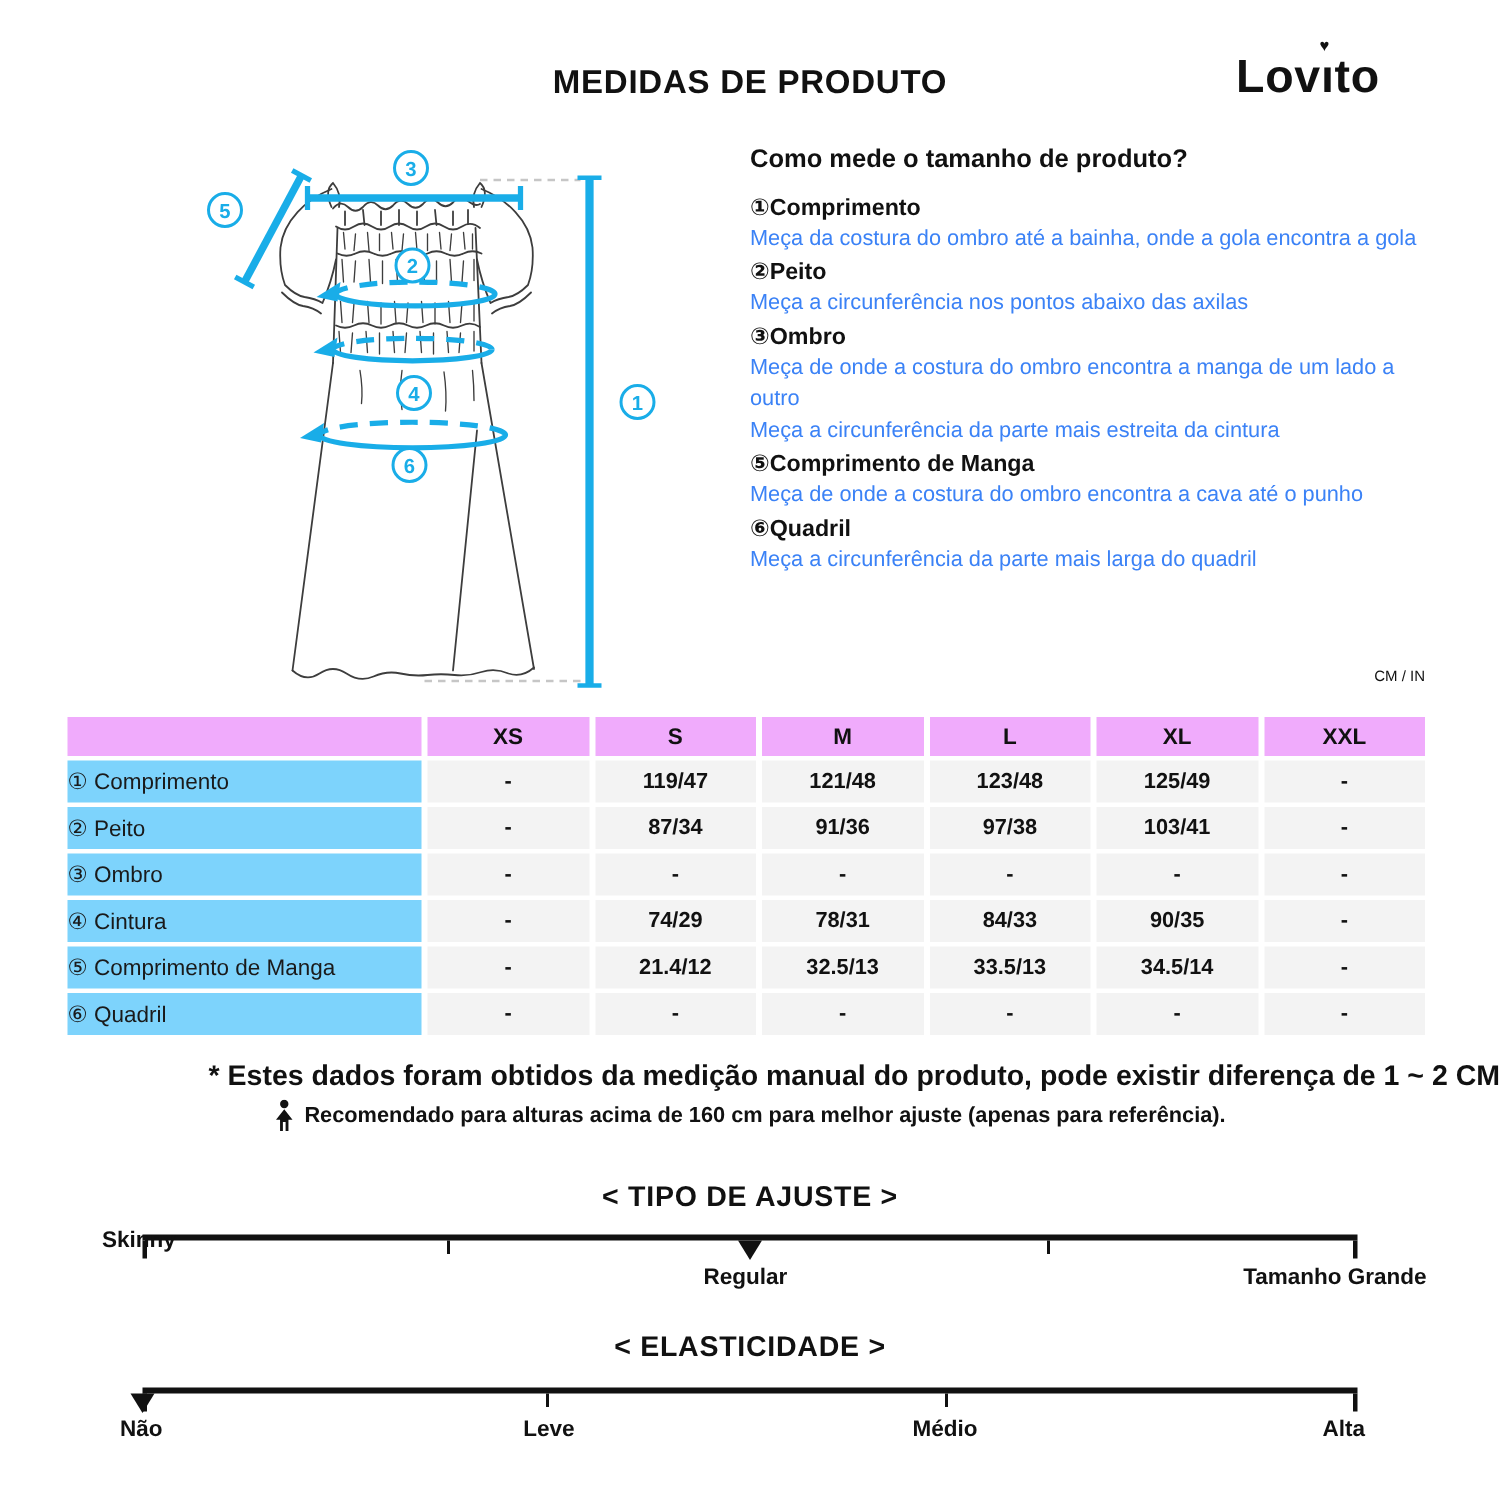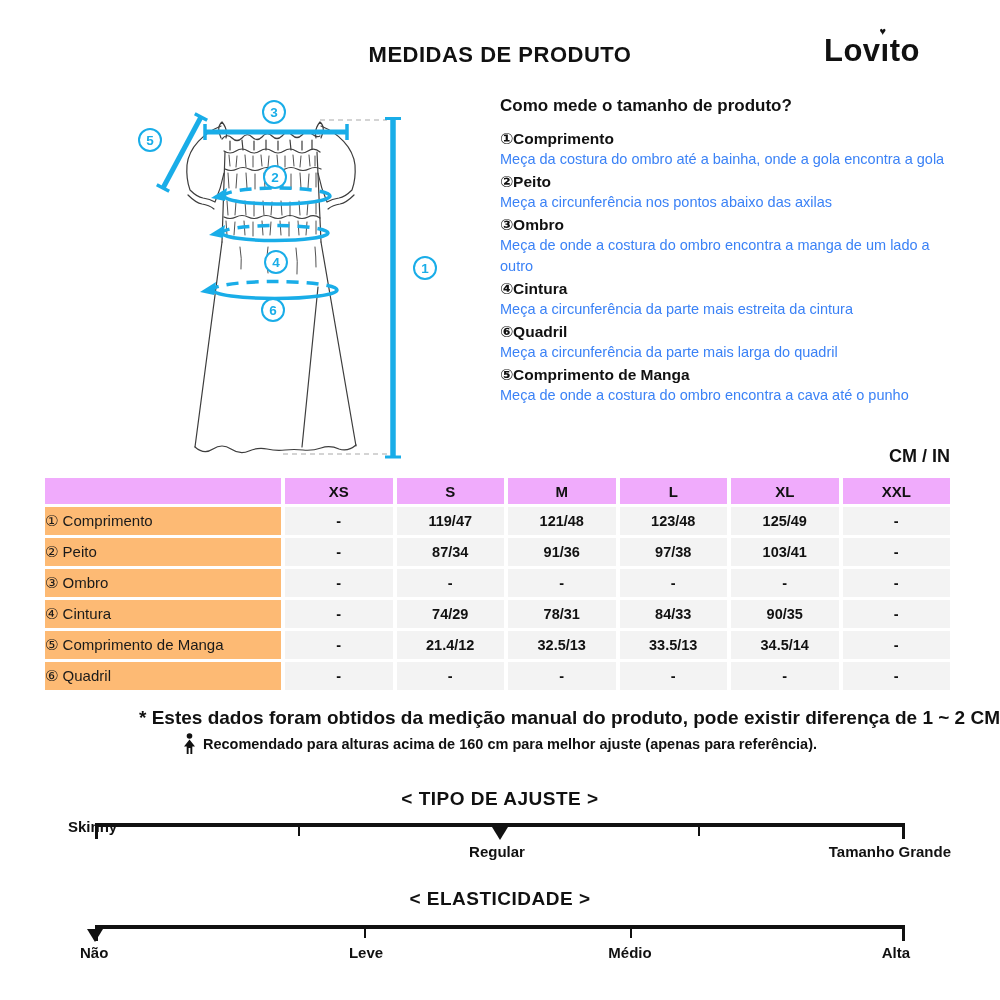--- a/index.html
+++ b/index.html
@@ -15,28 +15,28 @@
 
   
   .diagram{position:absolute;left:100px;top:95px;width:380px;height:385px;}
 
   
   .howto{position:absolute;left:500px;top:96px;width:458px;}
   .ht-heading{font-size:17px;font-weight:bold;margin-bottom:12px;}
   .ht-label{font-size:15.5px;font-weight:bold;line-height:21px;margin-top:1px;}
   .ht-desc{font-size:14.5px;color:#3b82f6;line-height:21px;}
 
-  .cmin{position:absolute;top:446px;right:50px;font-size:18px;font-weight:bold;text-align:right;}
+  .cmin{position:absolute;top:446px;right:50px;font-size:10px;font-weight:normal;text-align:right;}
 
   
   .size-table{position:absolute;left:41px;top:475px;width:913px;
               border-collapse:separate;border-spacing:4px 3px;table-layout:fixed;}
   .size-table td{padding:0;}
   .cell-h{background:#f0abfc;height:26px;text-align:center;font-size:15px;font-weight:bold;}
-  .cell-label{background:#fdba74;height:28px;font-size:15px;padding-left:14px;color:#1a1a1a;}
+  .cell-label{background:#7dd3fc;height:28px;font-size:15px;padding-left:14px;color:#1a1a1a;}
   .cell-val{background:#f3f3f3;height:28px;text-align:center;font-size:14.5px;font-weight:bold;}
 
   
   .note1{position:absolute;top:707px;left:0;width:100%;text-align:right;
          font-size:19px;font-weight:bold;}
   .note2{position:absolute;top:733px;left:0;width:100%;display:flex;justify-content:center;
          align-items:center;gap:7px;font-size:14.5px;font-weight:bold;}
   .person-icon{flex:0 0 auto;}
 
   
@@ -166,30 +166,29 @@
     </div>
     <div class="ht-item">
       <div class="ht-label">②Peito</div>
       <div class="ht-desc">Meça a circunferência nos pontos abaixo das axilas</div>
     </div>
     <div class="ht-item">
       <div class="ht-label">③Ombro</div>
       <div class="ht-desc">Meça de onde a costura do ombro encontra a manga de um lado a outro</div>
     </div>
     <div class="ht-item">
-      <div class="ht-label">④Cintura</div>
       <div class="ht-desc">Meça a circunferência da parte mais estreita da cintura</div>
+    </div>
+    <div class="ht-item">
+      <div class="ht-label">⑤Comprimento de Manga</div>
+      <div class="ht-desc">Meça de onde a costura do ombro encontra a cava até o punho</div>
     </div>
     <div class="ht-item">
       <div class="ht-label">⑥Quadril</div>
       <div class="ht-desc">Meça a circunferência da parte mais larga do quadril</div>
-    </div>
-    <div class="ht-item">
-      <div class="ht-label">⑤Comprimento de Manga</div>
-      <div class="ht-desc">Meça de onde a costura do ombro encontra a cava até o punho</div>
     </div>
   </div>
 
   <div class="cmin">CM / IN</div>
 
   <table class="size-table">
     <colgroup>
         <col style="width:236px">
         <col>
         <col>

